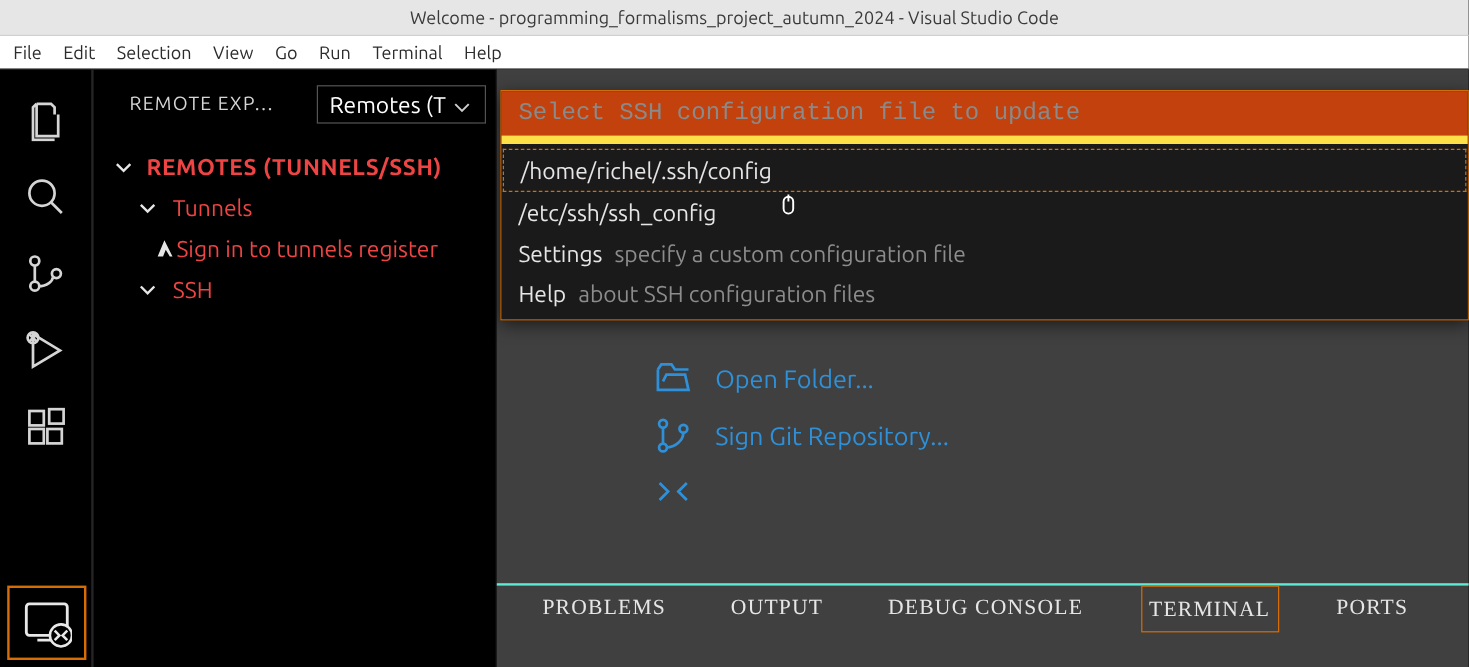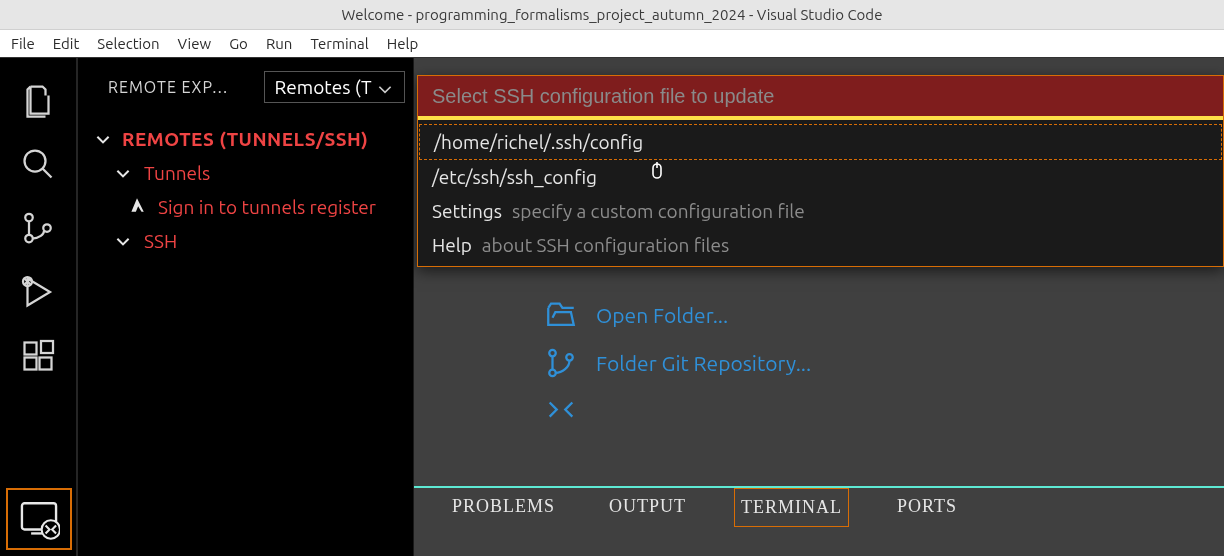--- a/index.html
+++ b/index.html
@@ -23,32 +23,32 @@
   .remote-btn svg { width: 42px; height: 42px; }
   
   
   .sidebar { width: 336px; background: #000; color: #d6d6d6; display:flex; flex-direction:column; border-right: 1px solid #1a1a1a; }
   .sidebar-header { display:flex; align-items:center; height: 58px; padding: 0 8px 0 30px; gap:10px; }
   .sidebar-title { font-size: 16px; letter-spacing: 1px; flex: 1; white-space: nowrap; overflow: hidden; text-overflow: ellipsis; }
   .remotes-dropdown { border: 1px solid #555; padding: 4px 10px; font-size: 19px; color:#fff; background:transparent; white-space:nowrap; }
   .tree { padding: 6px 0; font-size: 19px; color:#ef4444; }
   .tree-section { display:flex; align-items:center; gap:10px; padding: 6px 16px; font-weight:600; letter-spacing:0.5px; }
   .tree-item { display:flex; align-items:center; gap:12px; padding: 6px 10px 6px 36px; }
-  .tree-leaf { display:flex; align-items:flex-start; gap:12px; padding: 6px 10px 6px 50px; white-space:nowrap; overflow:hidden; }
+  .tree-leaf { display:flex; align-items:center; gap:1px; padding: 6px 10px 6px 50px; white-space:nowrap; overflow:hidden; }
   .chev { width:18px; height:18px; flex:0 0 18px; }
   
   
   .main { flex:1; position:relative; background:#404040; display:flex; flex-direction:column; }
   .welcome-links { position:absolute; left:130px; top:240px; display:flex; flex-direction:column; gap:14px; }
   .welcome-link { display:flex; align-items:center; gap:18px; color:#2f90d8; font-size:21px; }
   .welcome-link svg { width:34px; height:34px; stroke:#2f90d8; fill:none; stroke-width:1.6; }
   
   
   .quickinput { position:absolute; left:417px; top:75px; right:0; background:#1a1a1a; border:1px solid #d86d05; z-index:50; box-shadow:0 4px 14px rgba(0,0,0,.6); }
-  .quickinput-input { width:100%; height:44px; background:#7f1d1d; border:none; outline:none; color:#cfcfcf; font-size:20px; padding:0 14px; border-bottom:4px solid #fde047; }
+  .quickinput-input { width:100%; height:44px; background:#c2410c; border:none; outline:none; color:#cfcfcf; font-size:20px; padding:0 14px; border-bottom:7px solid #fde047;font-family:Liberation Mono, monospace; }
   .quickinput-input::placeholder { color:#8a8a8a; }
   .quickinput-list { background:#1a1a1a; padding:4px 0; }
   .qi-row { padding:6px 14px; font-size:19px; color:#e6e6e6; display:flex; align-items:baseline; gap:10px; }
   .qi-row.focused { border:1px dashed #d86d05; margin:0 1px; }
   .qi-desc { color:#8c8c8c; font-size:19px; }
   
   
   .panel { position:absolute; left:0; right:0; bottom:0; height:70px; border-top:2px solid #5eead4; display:flex; align-items:flex-start; padding-left:32px; gap:42px;font-family:Liberation Serif, serif; }
   .panel span { font-size:18px; letter-spacing:1px; color:#e6e6e6; padding: 8px 6px;}
   .panel span.active { border:1px solid #d86d05; }
@@ -164,32 +164,33 @@
           </svg>
         <span>Open Folder...</span>
       </div>
       <div class="welcome-link">
         <svg viewBox="0 0 24 24">
             <circle cx="6" cy="5" r="2.3"></circle>
             <circle cx="6" cy="19" r="2.3"></circle>
             <circle cx="18" cy="8" r="2.3"></circle>
             <path d="M6 7v10M8 19c5 0 10-4 10-9"></path>
           </svg>
-        <span>Folder Git Repository...</span>
+        <span>Sign Git Repository...</span>
       </div>
       <div class="welcome-link">
         <svg viewBox="0 0 24 24">
             <path d="m4 6 5 5-5 5M20 6l-5 5 5 5"></path>
           </svg>
       </div>
     </div>
 
     <div class="panel">
       <span>PROBLEMS</span>
       <span>OUTPUT</span>
+      <span>DEBUG CONSOLE</span>
       <span class="active">TERMINAL</span>
       <span>PORTS</span>
     </div>
   </div>
 </div>
 
 <div class="quickinput">
   <input class="quickinput-input" placeholder="Select SSH configuration file to update" style="">
   <div class="quickinput-list">
     <div class="qi-row focused">

